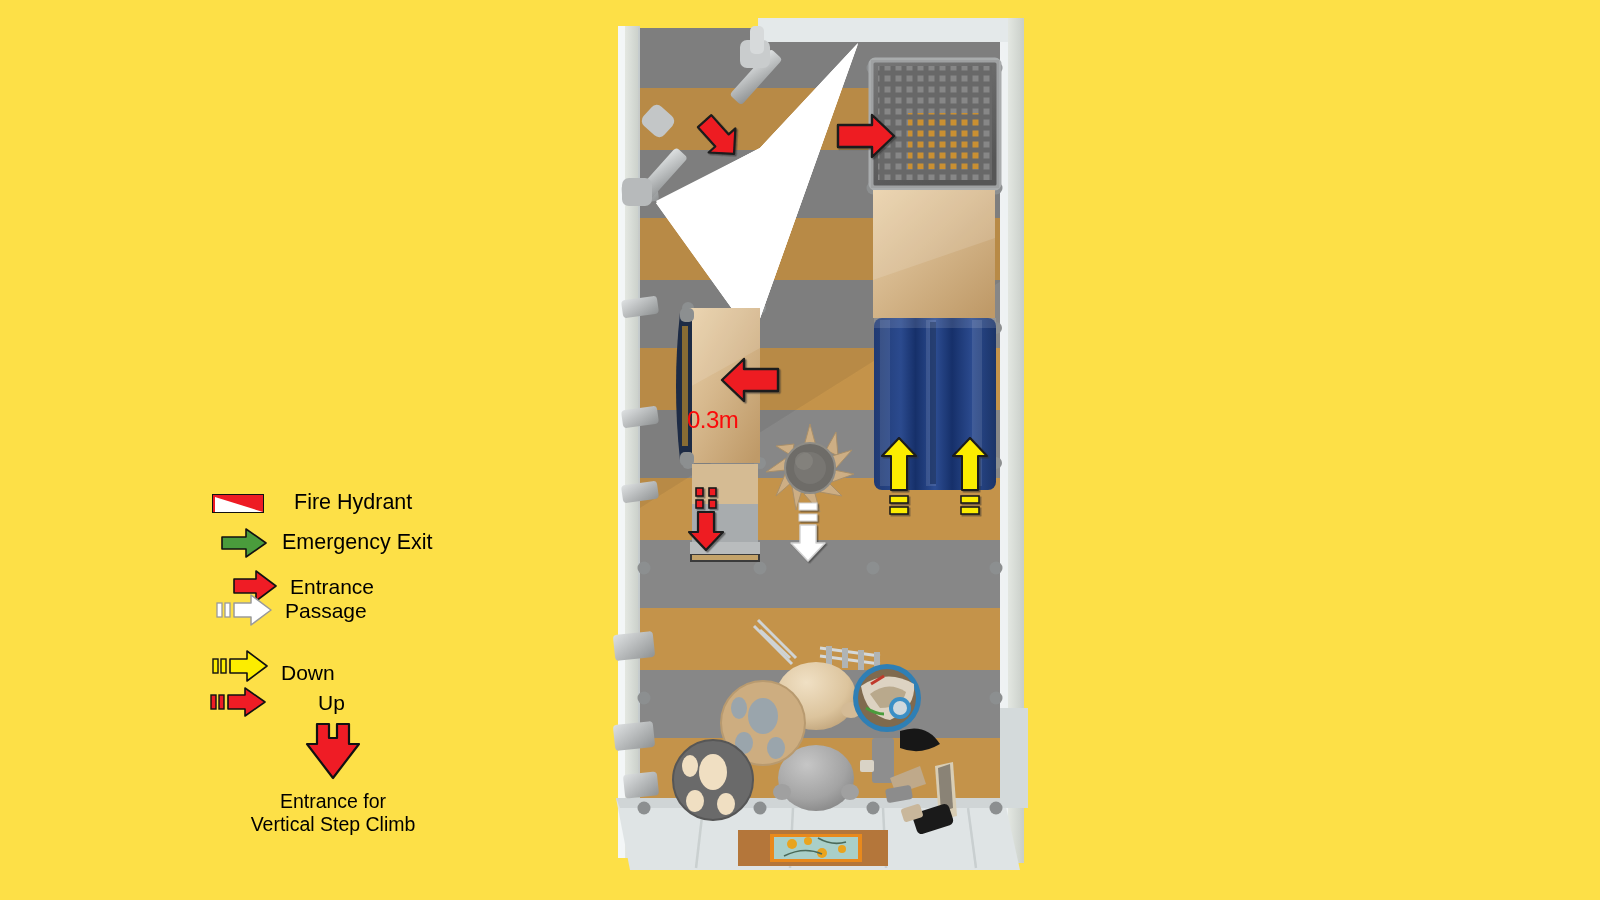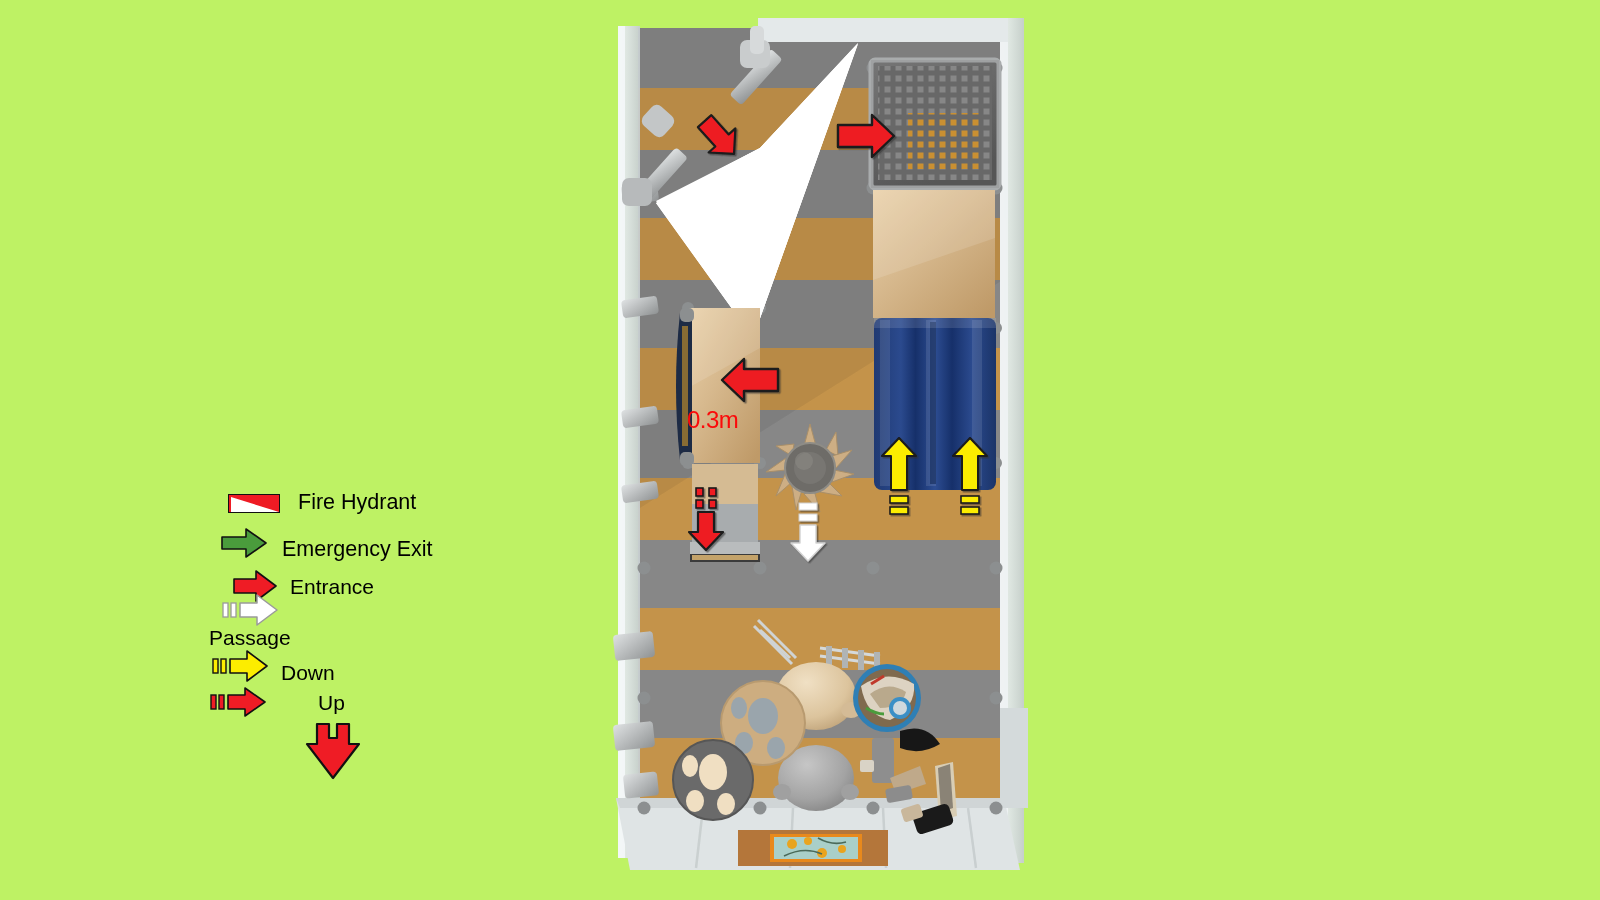--- a/index.html
+++ b/index.html
@@ -7,21 +7,21 @@
   html, body {
     margin: 0; padding: 0;
     width: 1600px; height: 900px;
     background: #ffffff;
     font-family: "Liberation Sans", sans-serif;
     overflow: hidden;
   }
   #stage {
     position: relative;
     width: 1600px; height: 900px;
-    background: #bef264;
+    background: #fde047;
   }
 
   
   #legend {
     position: absolute;
     left: 200px; top: 480px;
     width: 300px;
     user-select: none;
   }
   .legend-row {
@@ -454,46 +454,46 @@
           <rect x="-9" y="69" width="18" height="7" fill="#fced00" stroke="#1a1a1a" stroke-width="1.6"></rect>
         </g>
       </g>
     </svg>
 
     <span class="sc-text" style="left:79px; top:398px;">0.3m</span>
   </div>
 
   <div id="legend">
 
-    <div class="legend-row" style="left:16px; top:6px;">
+    <div class="legend-row" style="left:0; top:6px;gap:12px;">
       <span class="legend-icon">
         <span class="ico-hydrant"></span>
       </span>
       <span class="legend-label lbl-thin">Fire Hydrant</span>
     </div>
 
-    <div class="legend-row" style="left:0; top:46px;align-items:flex-end;">
+    <div class="legend-row" style="left:0; top:46px;">
       <span class="legend-icon">
         <svg class="arrow-svg" viewBox="0 0 66 34">
           <path d="M14,11 L38,11 L38,3 L58,17 L38,31 L38,23 L14,23 Z" fill="#4a9c3c" stroke="#111" stroke-width="1.6" stroke-linejoin="round"></path>
         </svg>
       </span>
       <span class="legend-label lbl-thin">Emergency Exit</span>
     </div>
 
     <div class="legend-row" style="left:8px; top:89px;">
       <span class="legend-icon">
         <svg class="arrow-svg" viewBox="0 0 66 34">
           <path d="M18,10 L40,10 L40,2 L60,17 L40,32 L40,24 L18,24 Z" fill="#ef1c25" stroke="#111" stroke-width="1.6" stroke-linejoin="round"></path>
         </svg>
       </span>
       <span class="legend-label">Entrance</span>
     </div>
 
-    <div class="legend-row" style="left:3px; top:113px;flex-direction:column;">
+    <div class="legend-row" style="left:3px; top:113px;">
       <span class="legend-icon">
         <svg class="arrow-svg" viewBox="0 0 66 34">
           <rect x="6" y="10" width="5" height="14" fill="#fff" stroke="#9a9a9a" stroke-width="1.3"></rect>
           <rect x="14" y="10" width="5" height="14" fill="#fff" stroke="#9a9a9a" stroke-width="1.3"></rect>
           <path d="M23,10 L40,10 L40,2 L60,17 L40,32 L40,24 L23,24 Z" fill="#ffffff" stroke="#9a9a9a" stroke-width="1.5" stroke-linejoin="round"></path>
         </svg>
       </span>
       <span class="legend-label">Passage</span>
     </div>
 
@@ -518,16 +518,20 @@
       </span>
       <span class="legend-label">Up</span>
     </div>
 
     <div style="position:absolute; left:18px; top:238px; width:230px;">
       <div style="text-align:center;">
         <svg width="76" height="70" viewBox="0 0 76 70">
           <path d="M22,6 L34,6 L34,20 L42,20 L42,6 L54,6 L54,26 L64,26 L38,60 L12,26 L22,26 Z" fill="#ef1c25" stroke="#111" stroke-width="2.2" stroke-linejoin="round"></path>
         </svg>
       </div>
+      <div style="text-align:center; font-size:19.5px; color:#000; line-height:1.18; margin-top:-2px;">
+        <div>Entrance for</div>
+        <div>Vertical Step Climb</div>
+      </div>
     </div>
 
   </div>
 </div>
 
 </body></html>

